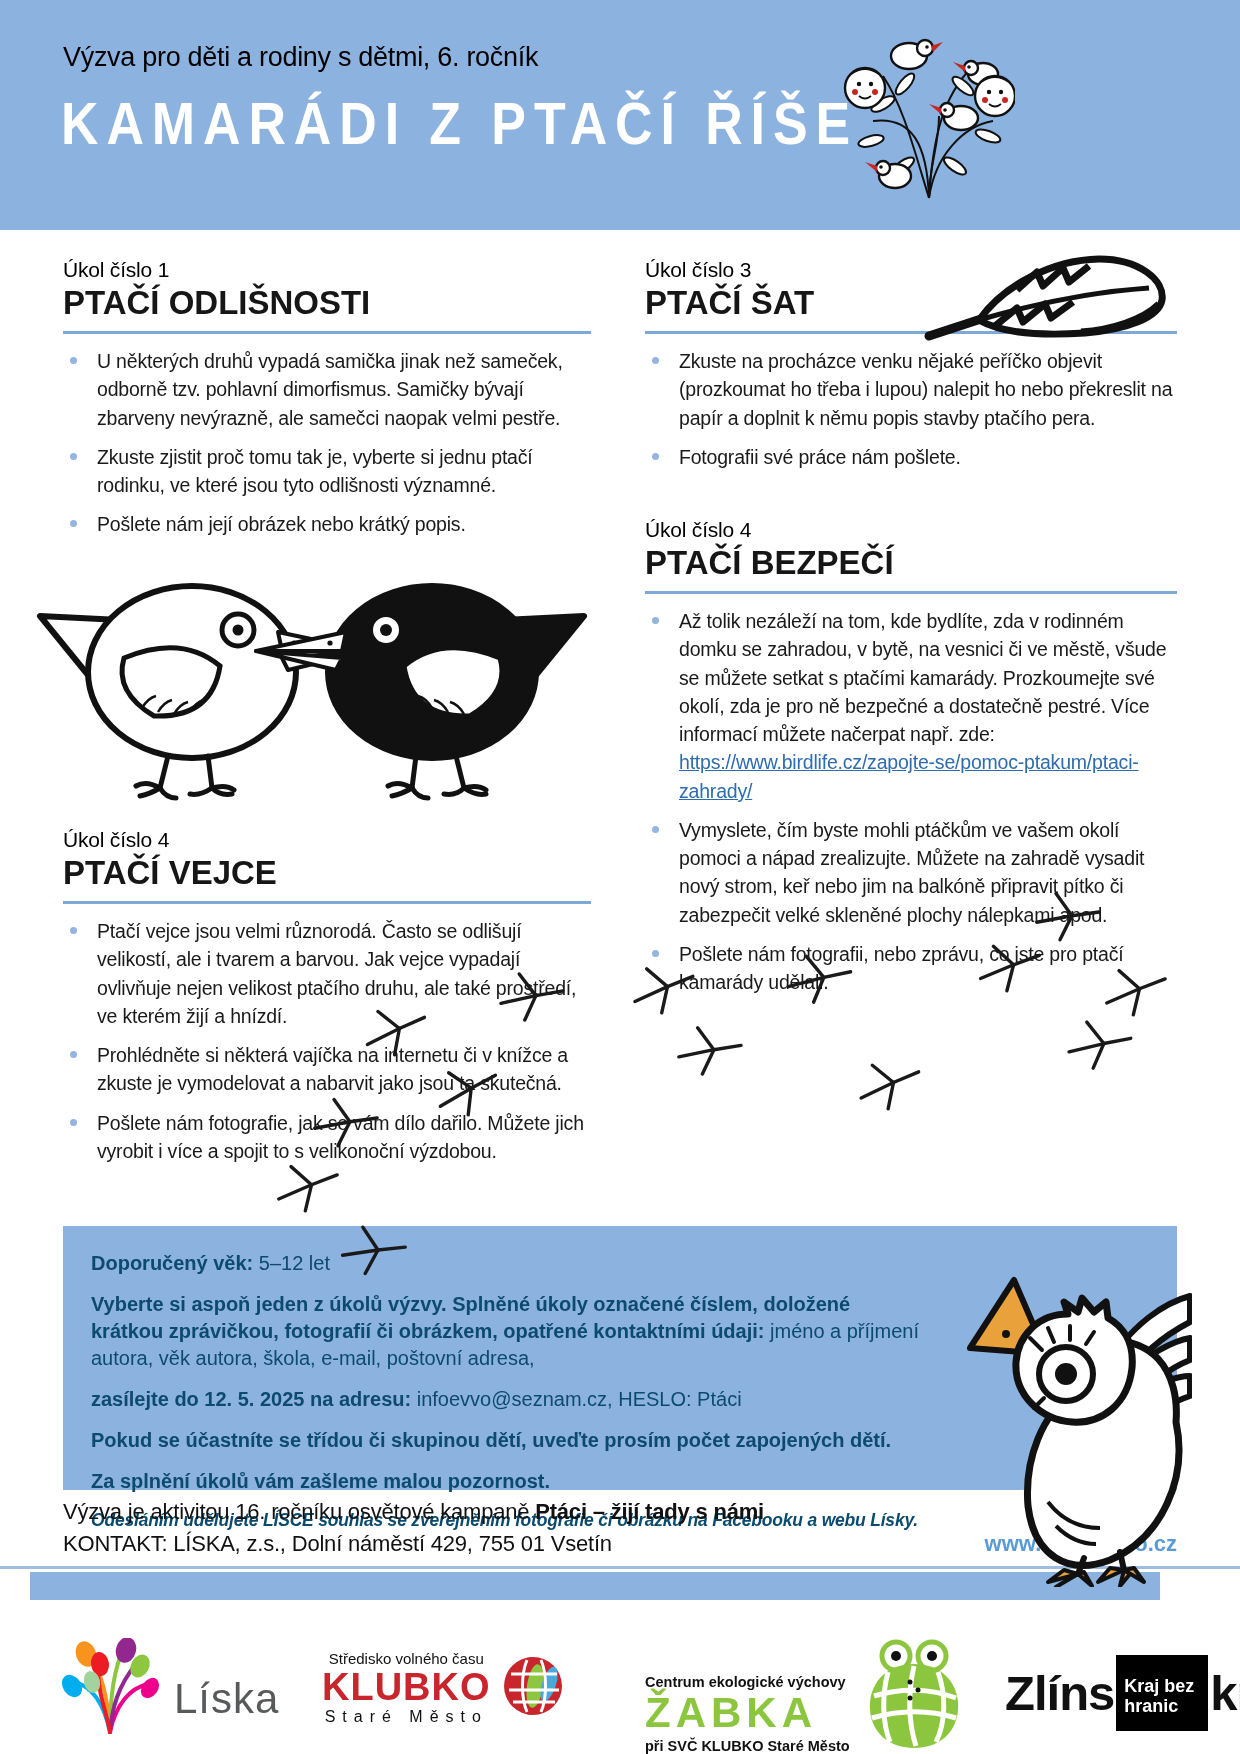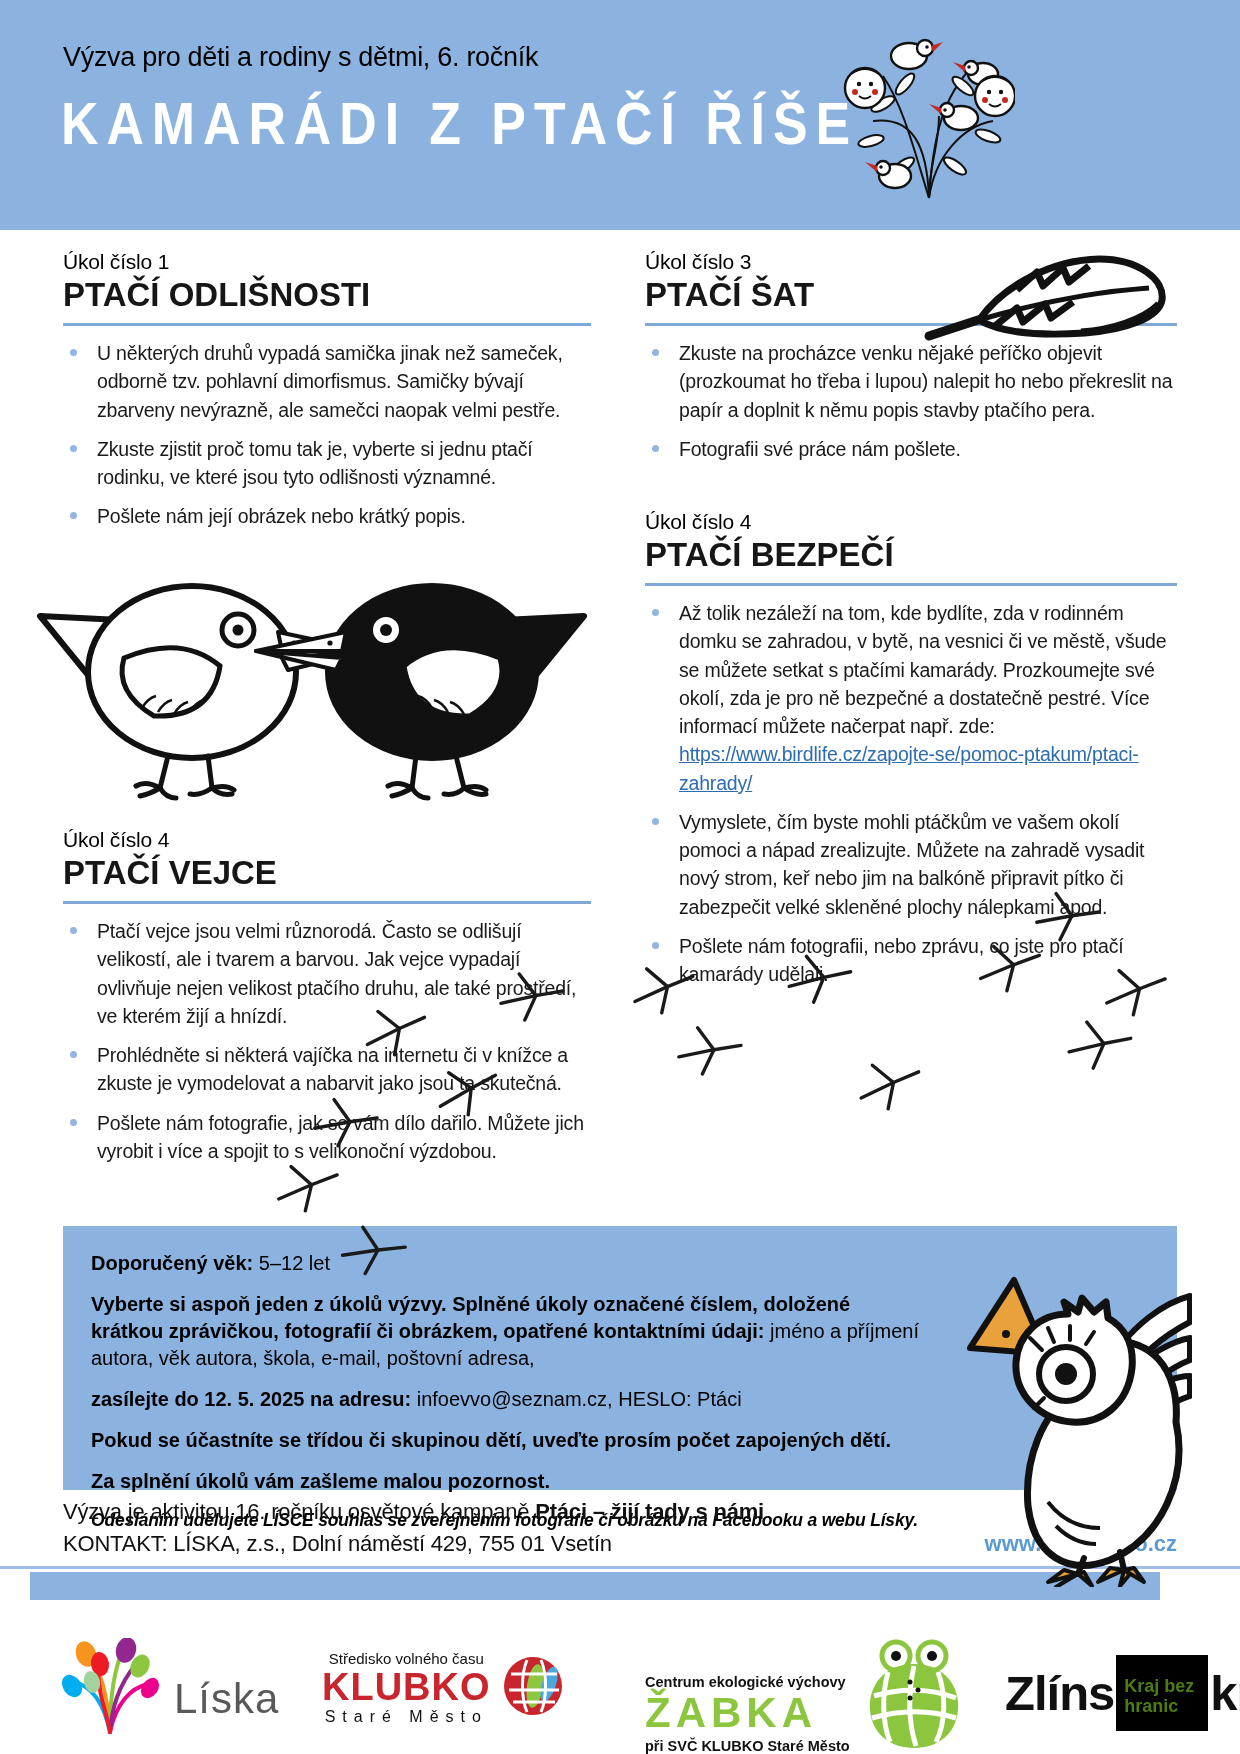--- a/index.html
+++ b/index.html
@@ -11,39 +11,39 @@
   }
   
   .header { position:absolute; left:0; top:0; width:1240px; height:230px; background:#8cb2e0; }
   .header-subtitle { position:absolute; left:63px; top:42px; font-size:27px; letter-spacing:-0.3px; color:#000; }
   .header-title {
     position:absolute; left:61px; top:90px; font-size:59px; font-weight:bold; color:#fff;
     letter-spacing:9px; white-space:nowrap; transform:scaleX(0.88); transform-origin:left top;
   }
   .header-art { position:absolute; left:843px; top:26px; }
   
-  .col { position:absolute; top:250px; }
+  .col { position:absolute; top:258px; }
   .col-left  { left:63px;  width:528px; }
   .col-right { left:645px; width:532px; }
   .kicker { font-size:21px; color:#000; margin-bottom:1px; letter-spacing:-0.2px; }
   .sec-title { font-size:34px; font-weight:bold; letter-spacing:0; color:#161616; margin:1px 0 9px 0; transform:scaleX(0.97); transform-origin:left; white-space:nowrap; }
   .rule { height:3px; background:#7ea8d8; margin-bottom:13px; }
   ul.bullets { list-style:none; }
   ul.bullets li { position:relative; padding-left:34px; font-size:19.5px; line-height:1.45; letter-spacing:-0.2px; margin-bottom:11px; color:#1a1a1a; }
   ul.bullets li::before { content:""; position:absolute; left:7px; top:10px; width:7px; height:7px; border-radius:50%; background:#93b5e0; }
   a.inline-link { color:#2e6cb0; text-decoration:underline; }
   .gap-task { height:36px; }
   
   .two-birds { position:absolute; left:32px; top:550px; }
   .feather   { position:absolute; left:921px; top:246px; }
   .fp { position:absolute; width:66px; height:58px; }
   .fp svg { width:100%; height:100%; }
   
   .info-box { position:absolute; left:63px; top:1226px; width:1114px; height:264px; background:#8cb2e0; padding:24px 0 0 28px; }
-  .ib-text { width:828px; font-size:20px; line-height:1.35; color:#000000; }
+  .ib-text { width:828px; font-size:20px; line-height:1.35; color:#0c4a6e; }
   .ib-line { margin-bottom:14px; }
   .ib-note { font-size:17.5px; font-style:italic; font-weight:bold; letter-spacing:-0.2px; }
   .standing-bird { position:absolute; left:952px; top:1252px; z-index:6; }
   
   .foot-line1 { position:absolute; left:63px; top:1499px; font-size:22px; letter-spacing:-0.2px; }
   .foot-line2 { position:absolute; left:63px; top:1531px; font-size:22px; letter-spacing:-0.2px; }
   .foot-web   { position:absolute; right:63px; top:1531px; font-size:22px; font-weight:bold; color:#5b9bd5; text-decoration:none; }
   .foot-rule  { position:absolute; left:0; top:1566px; width:1240px; height:3px; background:#9dbde4; }
   .foot-band  { position:absolute; left:30px; top:1572px; width:1130px; height:28px; background:#8cb2e0; }
   
@@ -56,21 +56,21 @@
   .klubko-bottom { font-size:16px; color:#111; letter-spacing:7px; margin-top:2px; }
   .klubko-emblem { margin-left:10px; }
   .logo-zabka { position:absolute; left:645px; top:1640px; display:flex; align-items:flex-end; }
   .zabka-text { text-align:left; }
   .zabka-top { font-size:14.5px; font-weight:bold; color:#111; margin-bottom:1px; }
   .zabka-main { font-size:42px; font-weight:bold; color:#8cc63f; letter-spacing:5px; line-height:1.05; }
   .zabka-bottom { font-size:14.5px; font-weight:bold; color:#111; margin-top:3px; }
   .zabka-frog { margin-left:8px; margin-top:-2px; }
   .logo-kraj { position:absolute; left:1005px; top:1655px; display:flex; align-items:center; }
   .kraj-word { font-size:49px; font-weight:bold; color:#111; letter-spacing:-1px; }
-  .kraj-box { width:92px; height:76px; background:#000; color:#4d7c0f; font-size:18px; font-weight:bold; line-height:1.1; padding:22px 0 0 8px; margin:0 2px; }
+  .kraj-box { width:92px; height:76px; background:#000; color:#ffffff; font-size:18px; font-weight:bold; line-height:1.1; padding:22px 0 0 8px; margin:0 2px; }
 </style>
 </head>
 <body>
 
 <div class="page">
 
   <svg width="0" height="0" style="position:absolute" aria-hidden="true">
     <defs>
       <g id="track" stroke="#1a1a1a" stroke-width="3.6" stroke-linecap="round" fill="none">
         <path d="M68,20 L40,28"></path>

